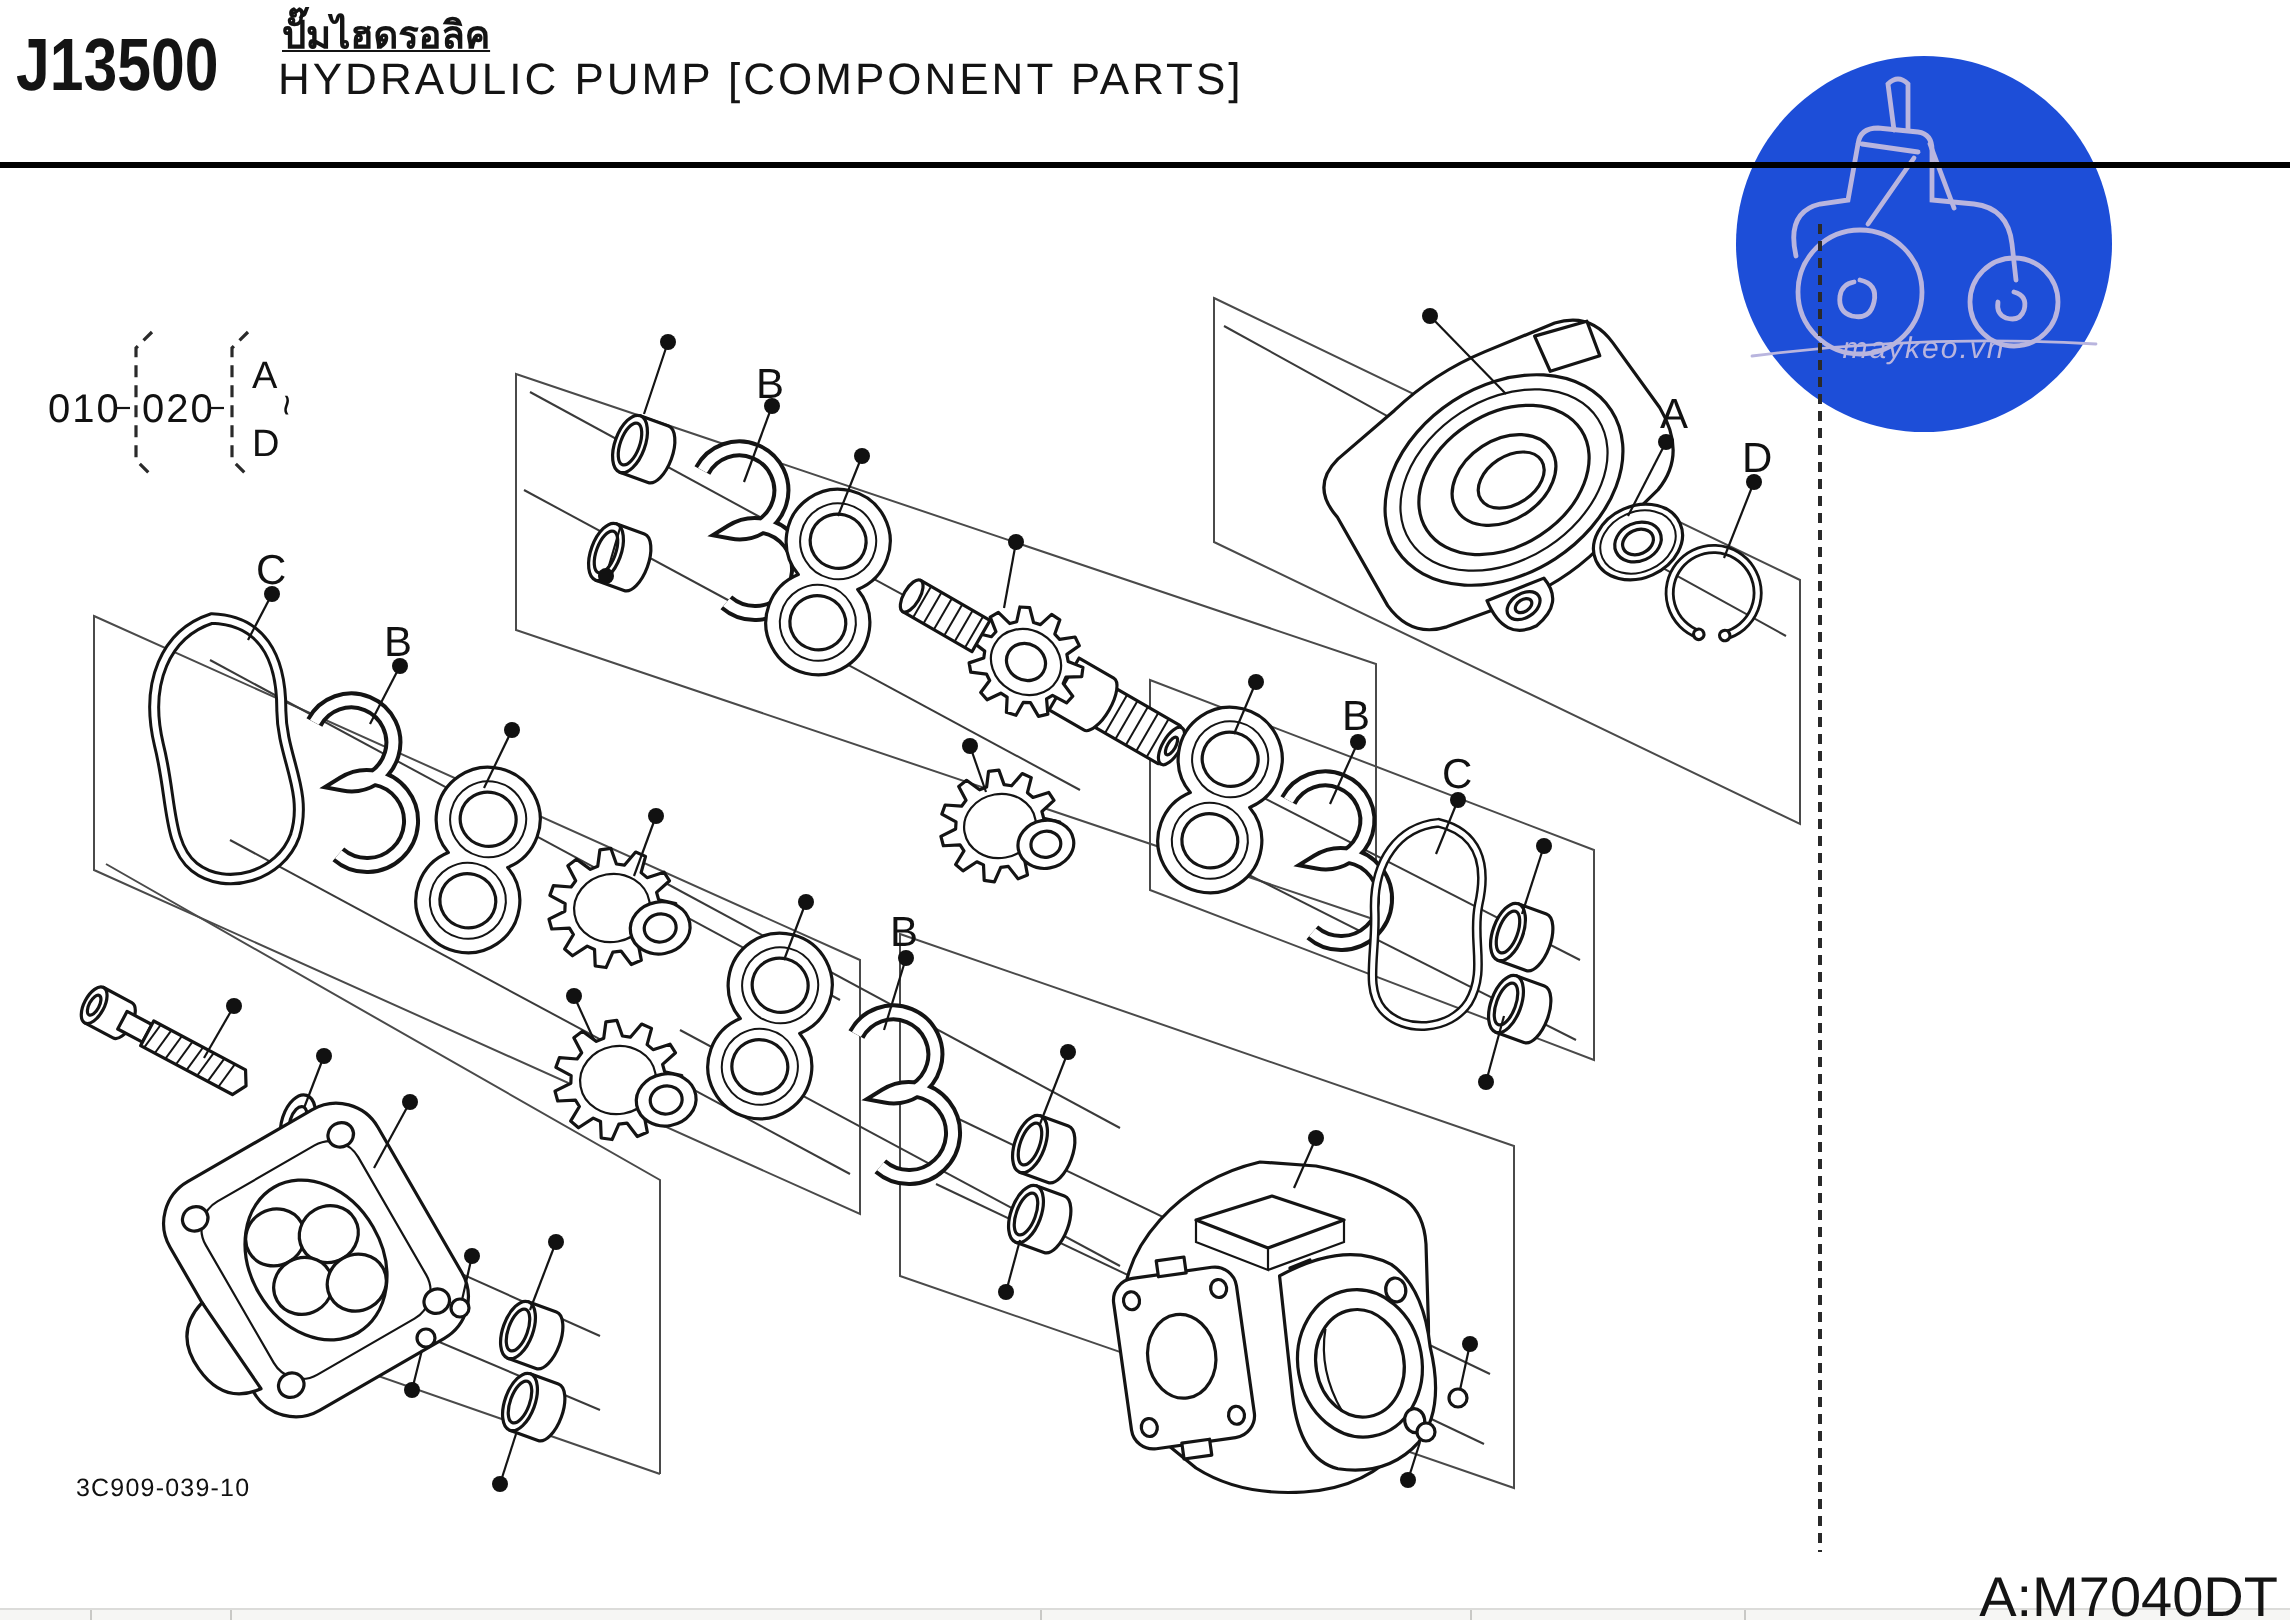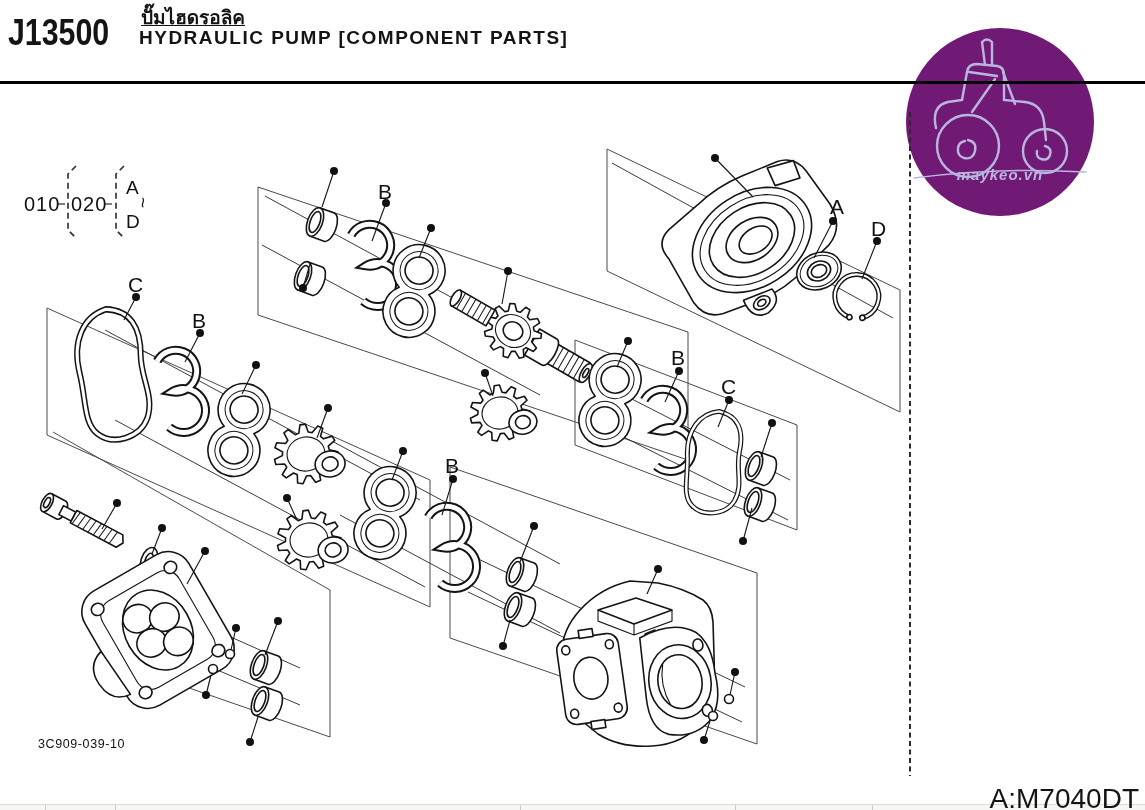--- a/index.html
+++ b/index.html
@@ -2,25 +2,25 @@
 <html><head>
 <meta charset="utf-8">
 <style>
   html,body{margin:0;padding:0;background:#fff;}
   .page{position:relative;width:1145px;height:810px;background:#fff;overflow:hidden;
         font-family:"Liberation Sans",sans-serif;color:#141414;}
   
   .sec-code{position:absolute;left:8px;top:12px;font-size:37px;font-weight:bold;
             transform:scaleX(.82);transform-origin:left top;letter-spacing:0;}
   .title-thai{position:absolute;left:141px;top:2px;font-size:19px;font-weight:bold;text-decoration:underline;}
-  .title-en{position:absolute;left:139px;top:27px;font-size:19px;font-weight:bold;letter-spacing:1.5px;text-align:center;}
+  .title-en{position:absolute;left:139px;top:27px;font-size:22px;font-weight:normal;letter-spacing:1.5px;text-align:center;}
   .rule{position:absolute;left:0;top:81px;width:1145px;height:3px;background:#000;z-index:5;}
   
-  .watermark{position:absolute;left:906px;top:28px;width:188px;height:188px;border-radius:50%;
-             background:#701a75;z-index:1;font-weight:bold;}
+  .watermark{position:absolute;left:868px;top:28px;width:188px;height:188px;border-radius:50%;
+             background:#1d4ed8;z-index:1;}
   .wm-text{position:absolute;left:0;right:0;top:138px;text-align:center;font-style:italic;
            font-size:15px;letter-spacing:1px;color:#b9b5de;}
   
   svg.diagram{position:absolute;left:0;top:0;z-index:2;}
   .part{fill:#fff;stroke:#141414;stroke-width:1.6;stroke-linejoin:round;}
   .plane{fill:none;stroke:#4a4a4a;stroke-width:1;}
   .axis{stroke:#3a3a3a;stroke-width:1;}
   .ldr{stroke:#141414;stroke-width:1.1;}
   .dot{fill:#111;}
   g.ln line{stroke:#141414;stroke-width:1;}

